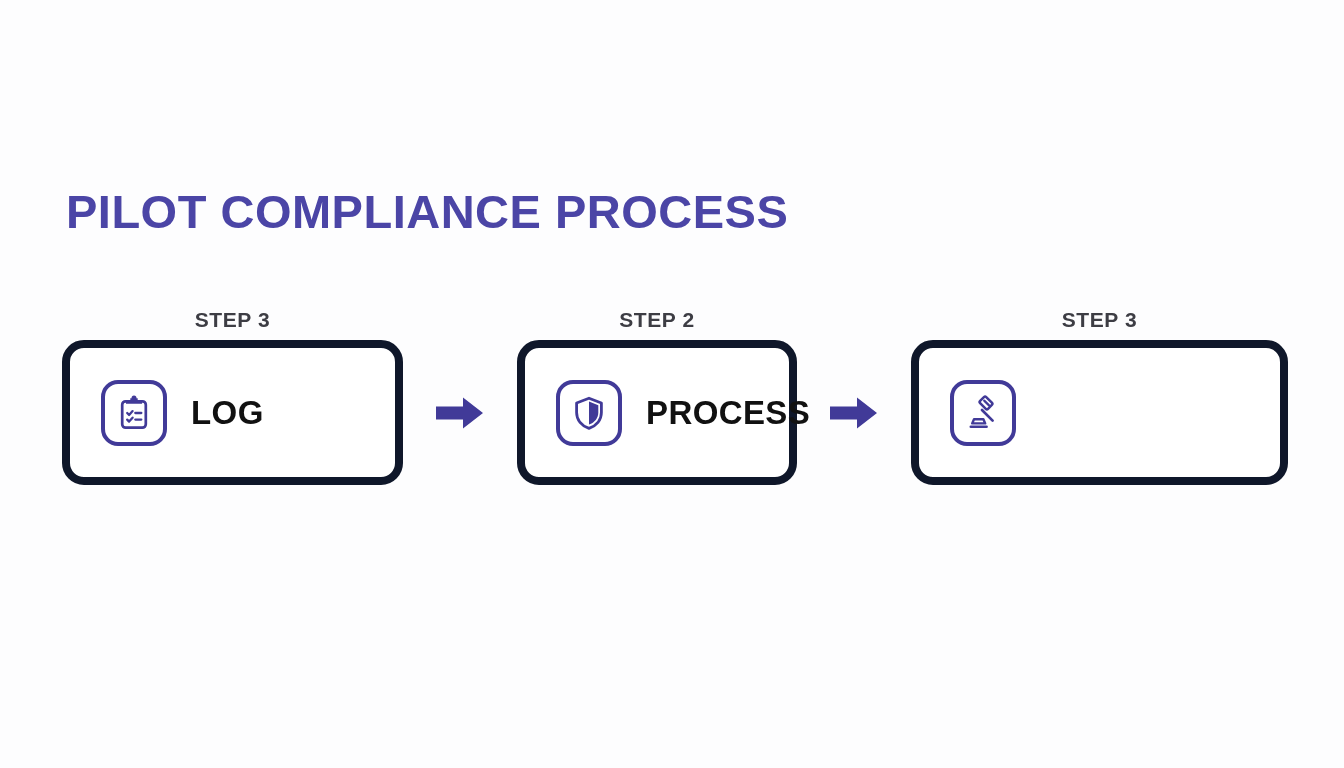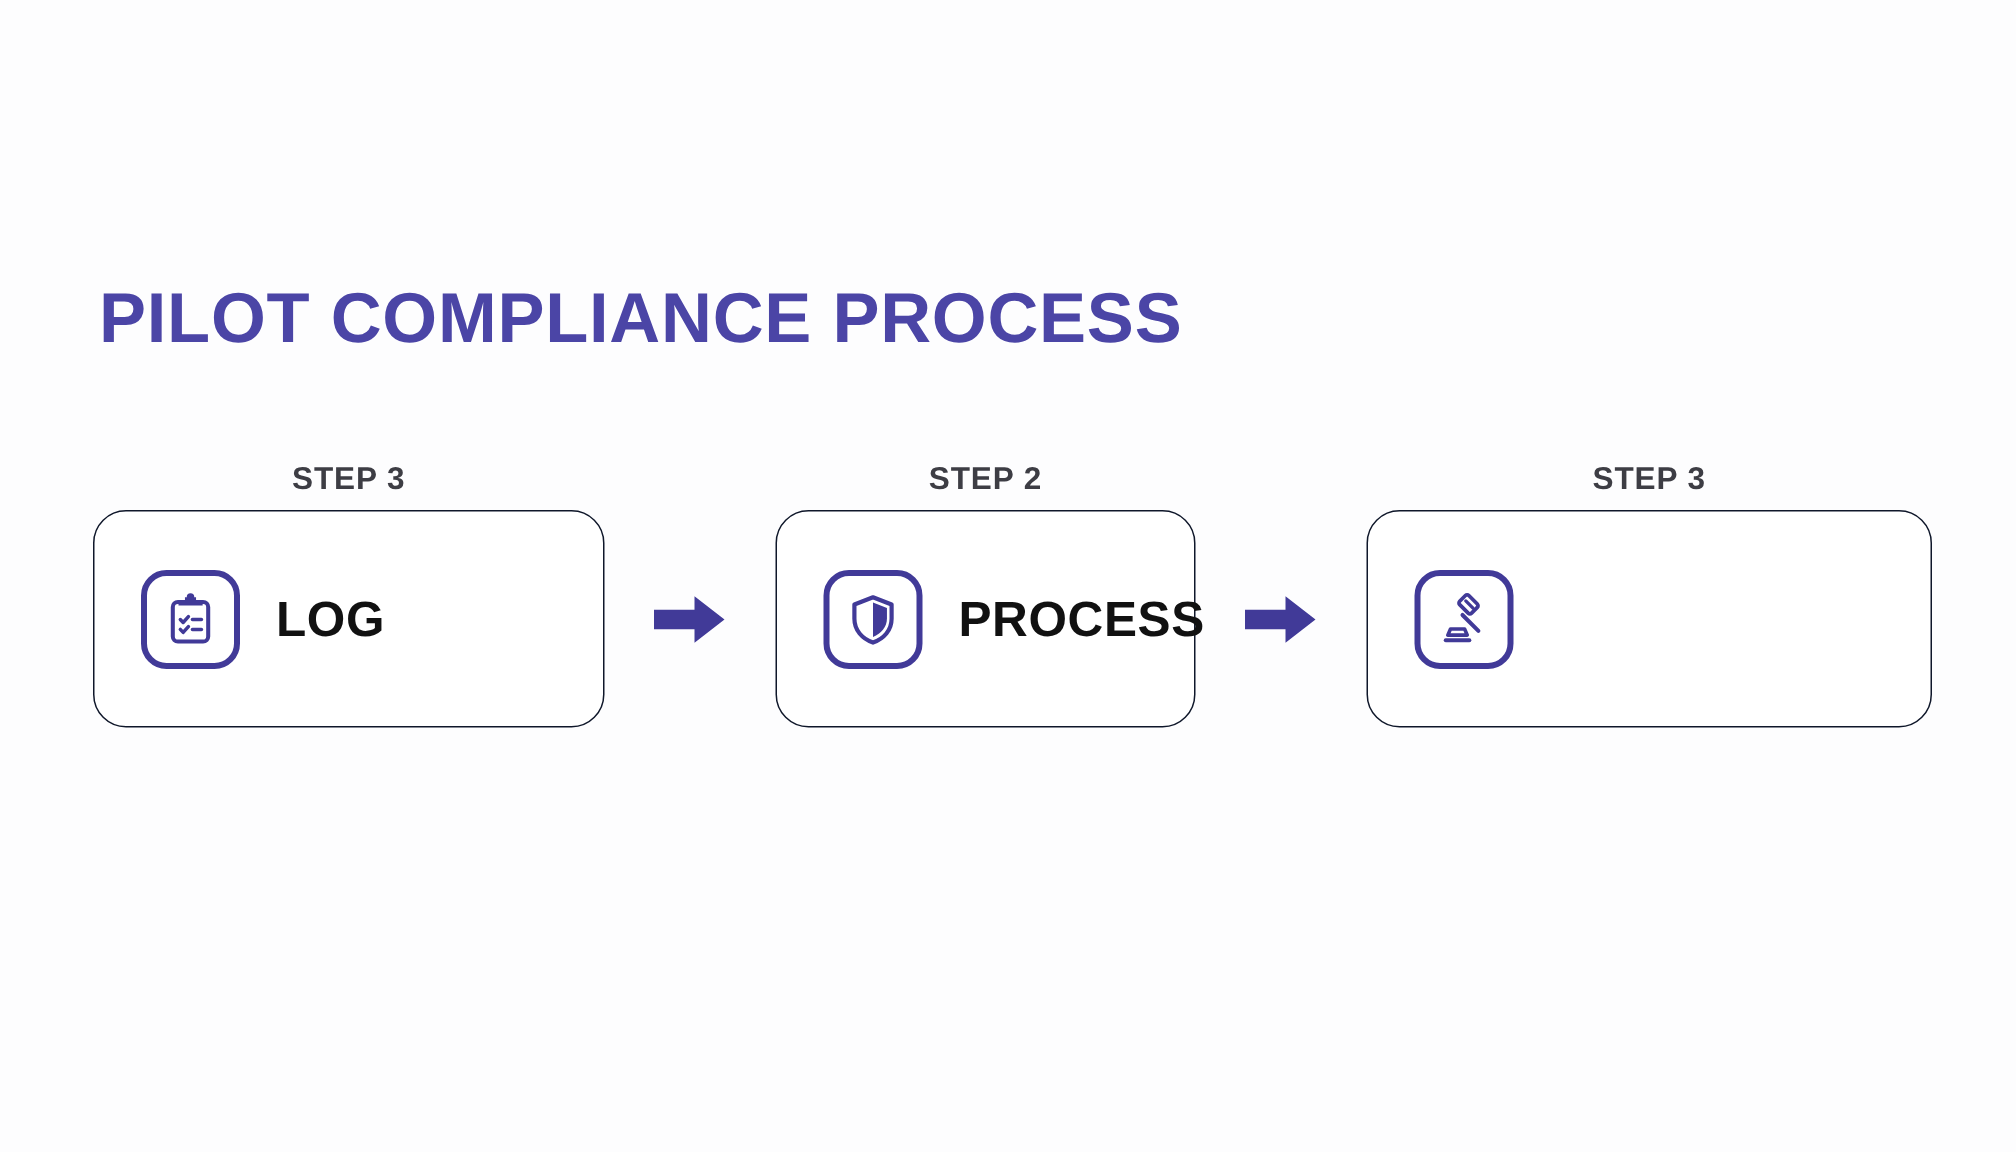--- a/index.html
+++ b/index.html
@@ -65,21 +65,21 @@
     color: #3d3d44;
   }
 
   .card {
     position: absolute;
     left: 0;
     top: 0;
     width: 100%;
     height: 100%;
     box-sizing: border-box;
-    border: 1px solid #0f172a;
+    border: 8px solid #0f172a;
     border-radius: 22px;
     background: #ffffff;
     display: flex;
     align-items: center;
     padding-left: 31px;
     gap: 24px;
   }
 
   .icon-box {
     width: 66px;

